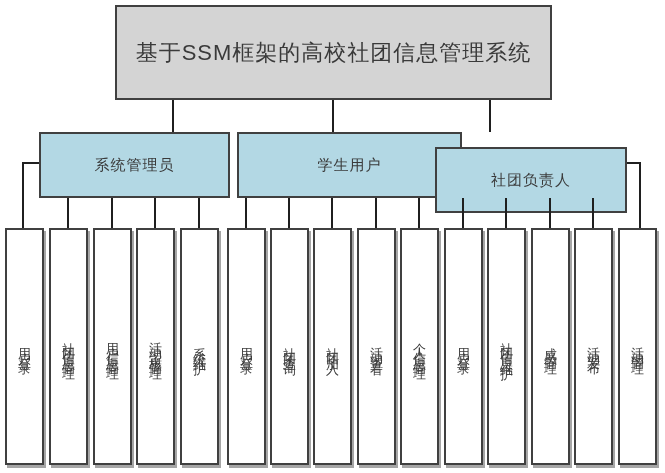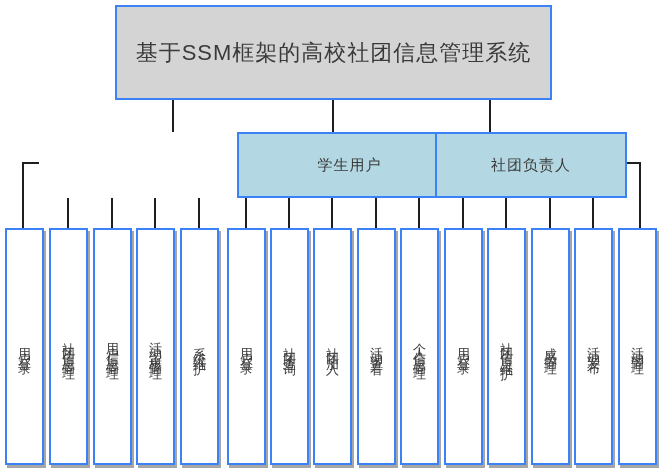--- a/index.html
+++ b/index.html
@@ -6,39 +6,39 @@
   .canvas{
     position:relative;
     width:665px;height:473px;
     background:#ffffff;
     font-family:"Liberation Sans","DejaVu Sans",sans-serif;
     overflow:hidden;
   }
   .node{
     position:absolute;
     box-sizing:border-box;
-    border:2px solid #3b82f6;
+    border:2px solid #404040;
     display:flex;align-items:center;justify-content:center;
     color:#3a3a3a;
   }
   .root{
     left:115px;top:5px;width:437px;height:95px;
     background:#d4d4d4;
     font-size:22px;
     letter-spacing:1px;
   }
   .branch{
     top:132px;height:66px;
     background:#b3d8e4;
     font-size:15px;
     letter-spacing:1px;
   }
   .branch.b0{left:39px;width:191px;}
   .branch.b1{left:237px;width:225px;}
-  .branch.b2{left:435px;width:192px;}
+  .branch.b2{left:435px;width:192px;margin-top:15px;}
   .leaf{
     top:228px;width:39px;height:237px;
     background:#ffffff;
     box-shadow:2px 3px 0 rgba(0,0,0,0.35);
     font-size:13px;
   }
   .leaf span{
     writing-mode:vertical-rl;
     text-orientation:upright;
     letter-spacing:5px;
@@ -52,20 +52,21 @@
 <body>
 
 <div class="canvas">
 
   <div class="node root">基于SSM框架的高校社团信息管理系统</div>
 
   <div class="cline v" style="left:172px;top:100px;height:32px;"></div>
   <div class="cline v" style="left:332px;top:100px;height:32px;"></div>
   <div class="cline v" style="left:489px;top:100px;height:32px;"></div>
 
+  <div class="node branch b0">系统管理员</div>
   <div class="node branch b1">学生用户</div>
   <div class="node branch b2">社团负责人</div>
 
   <div class="cline h" style="left:22px;top:162px;width:17px;"></div>
   <div class="cline v" style="left:22px;top:162px;height:66px;"></div>
 
   <div class="cline h" style="left:627px;top:162px;width:14px;"></div>
   <div class="cline v" style="left:639px;top:162px;height:66px;"></div>
 
   <div class="cline v" style="left:67px;top:198px;height:30px;"></div>

